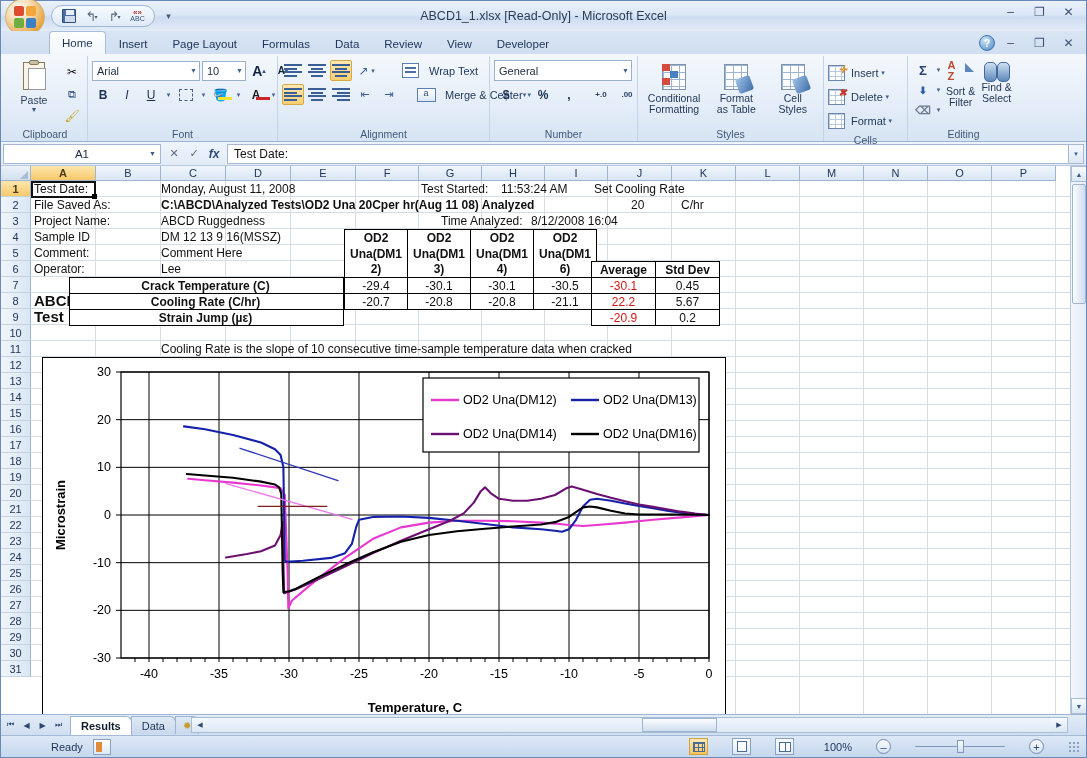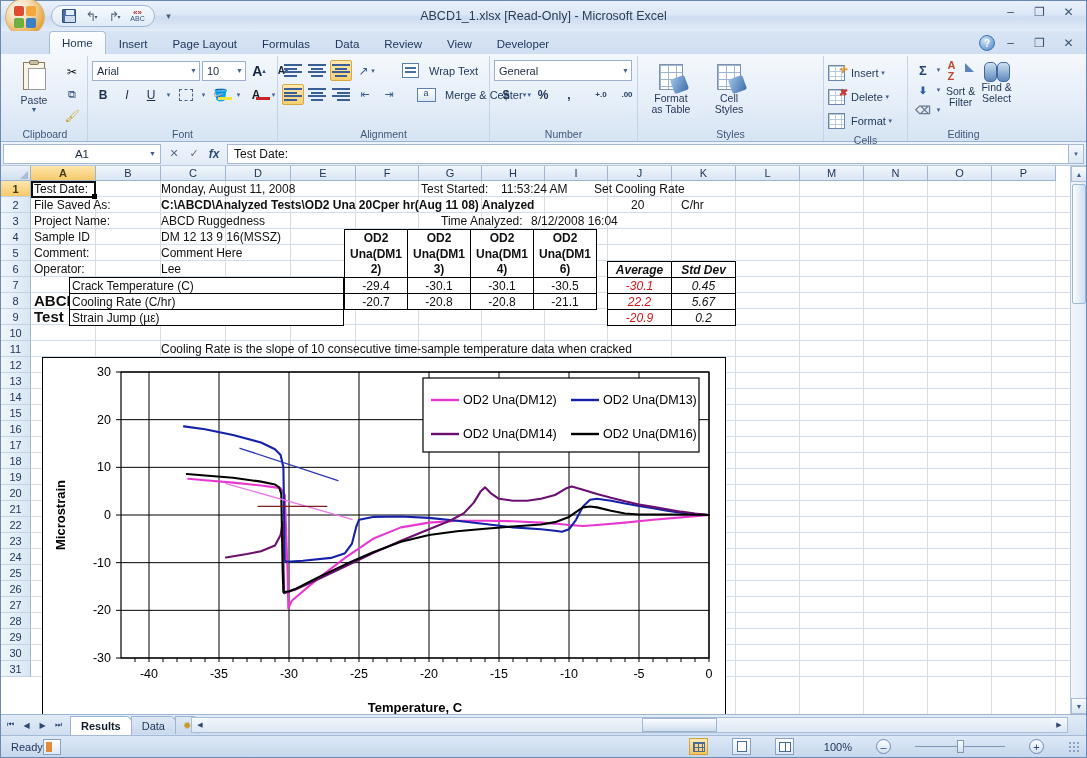--- a/index.html
+++ b/index.html
@@ -241,21 +241,21 @@
   .selbox {
     position:absolute; border:2px solid #0f0f0f; pointer-events:none;
   }
   .selbox::after{content:"";position:absolute;right:-3px;bottom:-3px;width:5px;height:5px;background:#000;}
 
   .tbl { position:absolute; border-collapse:collapse; }
   .tbl td {
     border:1px solid #000; font-size:12px; color:#111; text-align:center;
     height:16px; padding:0 2px; background:#fff;
   }
-  .tbl td.lbl { text-align:left; font-weight:normal; padding-right:4px; }
+  .tbl td.lbl { text-align:center; font-weight:bold; padding-right:4px; }
   .tbl td.red { color:#d41414; }
   .tbl td.hdr { font-weight:bold; }
 
   
   .chartbox {
     position:absolute; background:#fff; border:1px solid #000;
   }
   .scroll-v {
     position:absolute; right:0; top:0; width:16px; bottom:0;
     background:linear-gradient(90deg,#f2f6fb,#e3ecf6); border-left:1px solid #b7c8dc;
@@ -287,21 +287,21 @@
     background:linear-gradient(180deg,#fbfdff,#cfdef0); border:1px solid #9fb5d0;}
   .hs-arrow { position:absolute; width:16px; top:0; bottom:0; display:flex;align-items:center;justify-content:center;
     font-size:7px;color:#2c4872; background:linear-gradient(180deg,#f6fafd,#dbe7f4);}
 
   
   .statusbar {
     height:22px; display:flex; align-items:center;
     background:linear-gradient(180deg,#dce8f6,#c6d8ed); border-top:1px solid #a4bad6;
     font-size:11px; color:#1d3355; padding:0 4px; position:relative;
   }
-  .sb-ready { padding: 0 0 0 6px; }
+  .sb-ready { padding: 0 10px 0 6px; margin-left: 40px; }
   .sb-ico { width:18px;height:16px;border:1px solid #8ba3c2;background:linear-gradient(180deg,#fff,#dde9f6);position:relative;}
   .sb-ico::after{content:"";position:absolute;left:2px;top:2px;width:6px;height:10px;background:#e08a3c;}
   .sb-right { position:absolute; right:6px; display:flex; align-items:center; gap:24px; }
   .viewbtn { width:19px;height:17px;border:1px solid #8ba3c2; display:flex;align-items:center;justify-content:center;
     background:linear-gradient(180deg,#fdfdfd,#dfe9f5);}
   .viewbtn.sel { background:linear-gradient(180deg,#fde9b4,#f4c55e); border-color:#d1a33c;}
   .vb-grid { width:12px;height:10px;border:1px solid #4a6b97;
     background-image:linear-gradient(to right,#4a6b97 1px,transparent 1px),linear-gradient(to bottom,#4a6b97 1px,transparent 1px);
     background-size:4px 4px;}
   .vb-page { width:10px;height:11px;border:1px solid #4a6b97;background:#fff;}
@@ -555,20 +555,30 @@
           <div class="num-btn">
               <span class="num-mini">.00</span>
             </div>
         </div>
       </div>
       <div class="rgroup-label">Number</div>
     </div>
 
     <div class="rgroup" style="width:186px">
       <div class="rgroup-body" style="padding-top:4px;gap:2px">
+        <div class="bigbtn">
+          <div class="big-icon">
+            <span class="grid-ico"></span>
+              <span class="cf-red"></span>
+              <span class="cf-blue"></span>
+              <span class="cf-red2"></span>
+          </div>
+          <div class="bl">Conditional</div>
+          <div class="bl">Formatting</div>
+        </div>
         <div class="bigbtn" style="width:58px">
           <div class="big-icon">
             <span class="grid-ico"></span>
               <span class="brush"></span>
           </div>
           <div class="bl">Format</div>
           <div class="bl">as Table</div>
         </div>
         <div class="bigbtn" style="width:54px">
           <div class="big-icon">
@@ -834,21 +844,21 @@
               <td class="lbl" style="width:274px">Crack Temperature (C)</td>
             </tr>
             <tr>
               <td class="lbl" style="width:274px">Cooling Rate (C/hr)</td>
             </tr>
             <tr>
               <td class="lbl" style="width:274px">Strain Jump (µε)</td>
             </tr>
           </tbody>
         </table>
-      <table class="tbl" id="results-table-stats" style="left:576px; top:80px;font-style:italic;">
+      <table class="tbl" id="results-table-stats" style="left:560px; top:80px;">
           <tbody>
             <tr>
               <td class="hdr" style="width:64px">Average</td>
               <td class="hdr" style="width:64px">Std Dev</td>
             </tr>
             <tr>
               <td class="red">-30.1</td>
               <td>0.45</td>
             </tr>
             <tr>

